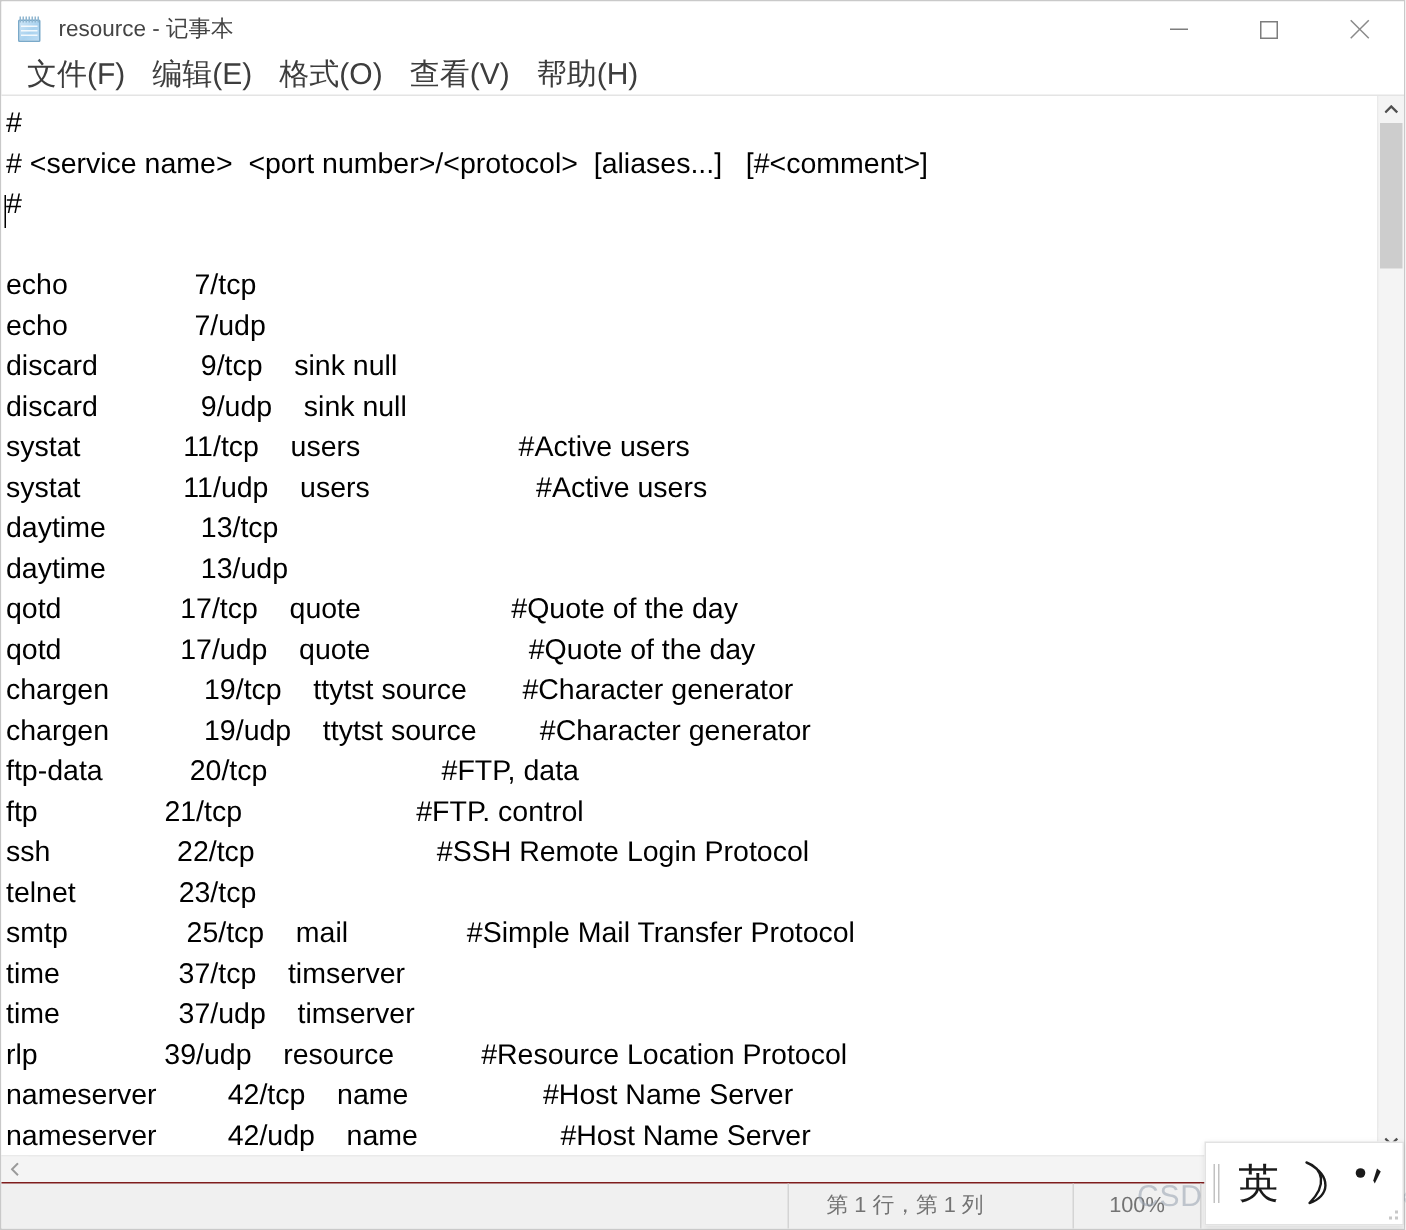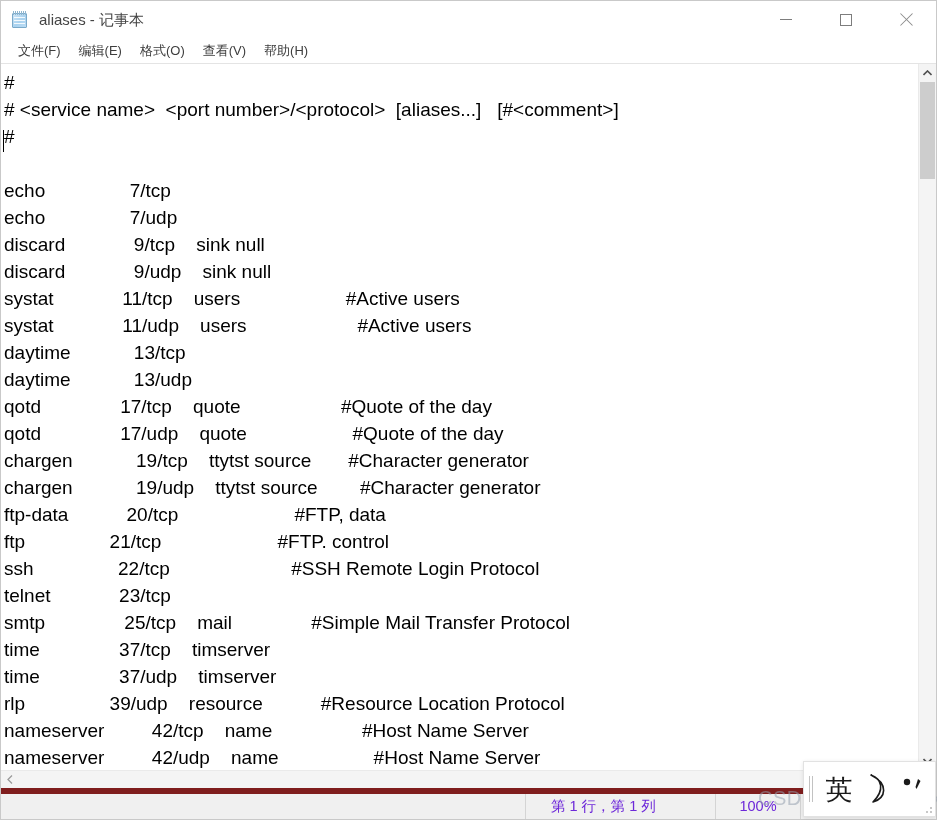--- a/index.html
+++ b/index.html
@@ -133,21 +133,21 @@
     height: 26px;
     min-height: 26px;
     background: #ffffff;
     display: flex;
     align-items: center;
     padding-left: 8px;
     border-bottom: 1px solid #e4e4e4;
     box-sizing: border-box;
   }
   .menu-item {
-    font-size: 13px;
+    font-size: 20px;
     color: #3d3d3d;
     padding: 2px 9px 3px 9px;
     white-space: nowrap;
     cursor: default;
     line-height: 1;
   }
 
   
   .editor-wrap {
     position: relative;
@@ -234,27 +234,27 @@
     width: 18px;
     min-width: 18px;
     background: #f4f4f4;
   }
 
   
   .statusbar {
     height: 31px;
     min-height: 31px;
     background: #f0f0f0;
-    border-top: 6px solid #7f1d1d;
+    border-top: 1px solid #7f1d1d;
     box-sizing: border-box;
     display: flex;
     align-items: stretch;
     justify-content: flex-end;
     font-size: 14.5px;
-    color: #6d28d9;
+    color: #737373;
     position: relative;
   }
   .status-spacer { flex: 1 1 auto; }
   .status-cell {
     display: flex;
     align-items: center;
     border-left: 1px solid #d4d4d4;
     padding: 0 14px;
     white-space: nowrap;
     line-height: 1;
@@ -363,21 +363,21 @@
             <i></i>
             <i></i>
             <i></i>
           </span>
         <span class="lines">
             <i></i>
             <i></i>
             <i></i>
           </span>
       </span>
-      <span class="title-text">aliases - 记事本</span>
+      <span class="title-text">resource - 记事本</span>
     </div>
 
     <div class="win-controls">
       <div class="win-btn">
         <span class="glyph-min"></span>
       </div>
       <div class="win-btn">
         <span class="glyph-max"></span>
       </div>
       <div class="win-btn close">

